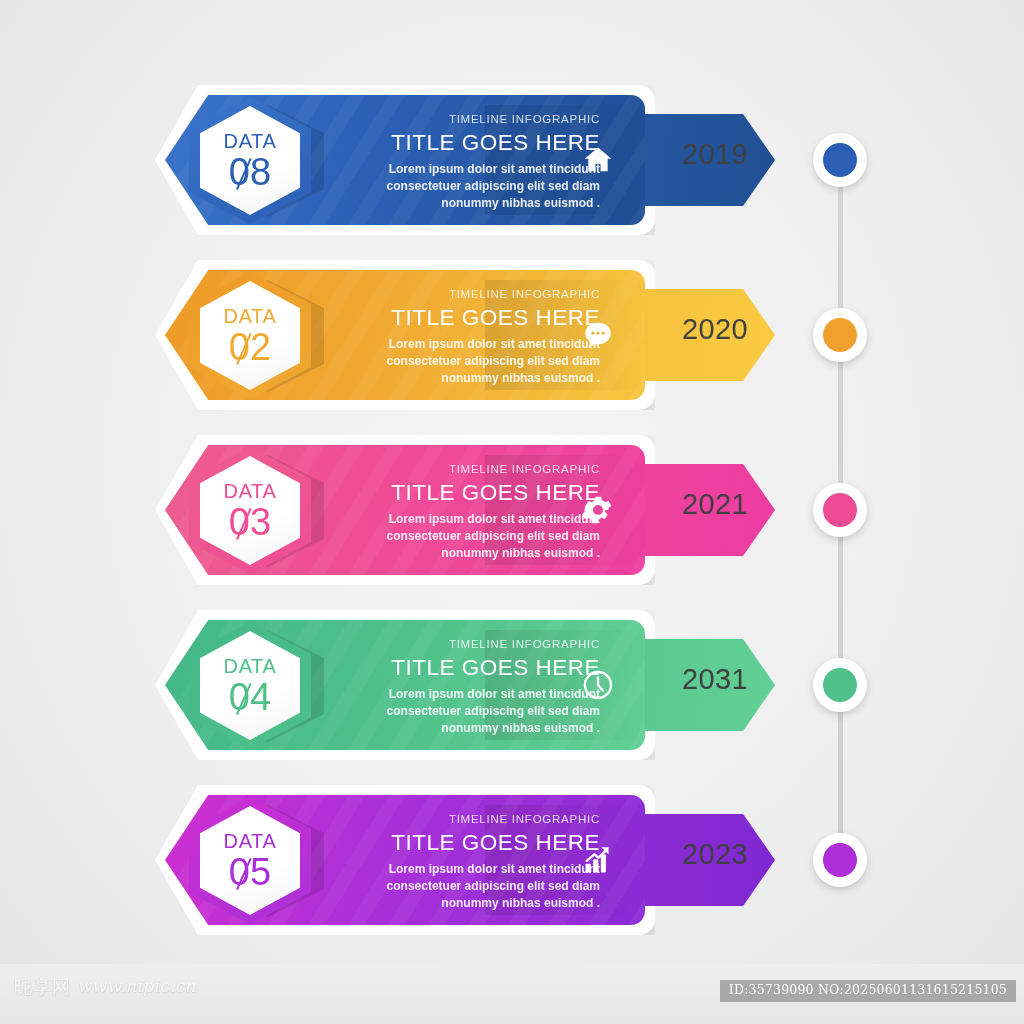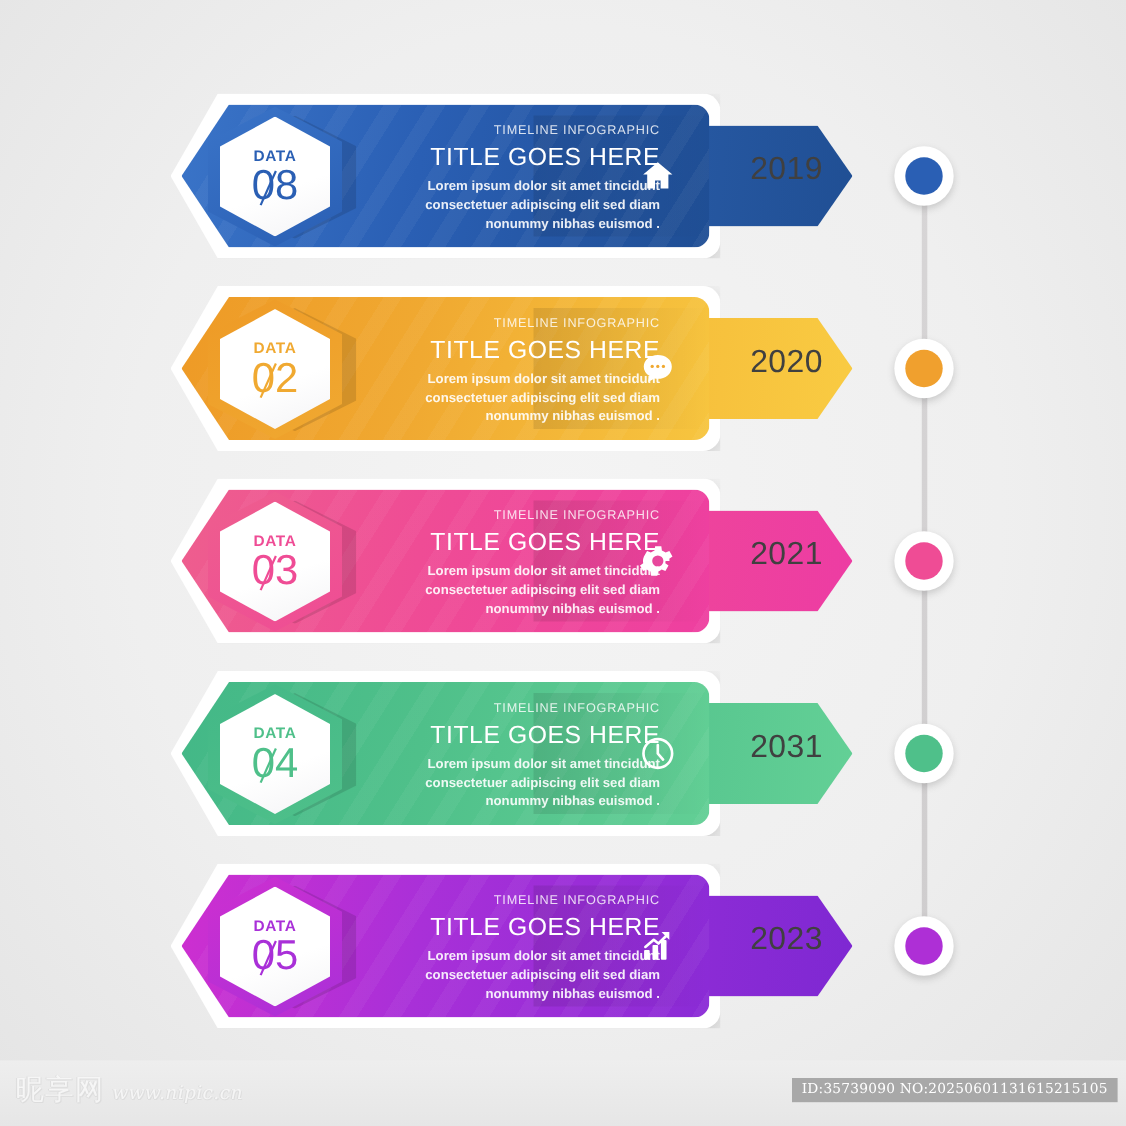--- a/index.html
+++ b/index.html
@@ -126,23 +126,23 @@
   .hex-inner {
     left: 45px; top: 21px;
     width: 100px; height: 109px;
     background: linear-gradient(160deg, #ffffff 0%, #ffffff 60%, #f4f4f6 100%);
     display: flex;
     flex-direction: column;
     align-items: center;
     justify-content: center;
   }
   .hex-data {
-    font-size: 14px;
+    font-size: 20px;
     letter-spacing: .6px;
-    font-weight: 700;
+    font-weight: 400;
     line-height: 1;
     margin-bottom: 2px;
   }
   .hex-num {
     font-size: 38px;
     font-weight: 400;
     line-height: 1;
     letter-spacing: 0px;
     position: relative;
   }
@@ -227,21 +227,21 @@
   }
   #watermark-logo {
     position: absolute;
     left: 14px; top: 14px;
     display: flex;
     align-items: flex-end;
     gap: 7px;
     opacity: .55;
   }
   #watermark-cn {
-    font-size: 26px;
+    font-size: 18px;
     color: #ffffff;
     letter-spacing: 1px;
     text-shadow: 0 0 1px #c9c9c9, 1px 1px 0 #d5d5d5, -1px 0 0 #d5d5d5, 0 1px 0 #d5d5d5;
     font-family: "DejaVu Sans", sans-serif;
     line-height: 1;
   }
   #watermark-url {
     font-size: 17px;
     color: #ffffff;
     font-style: italic;

